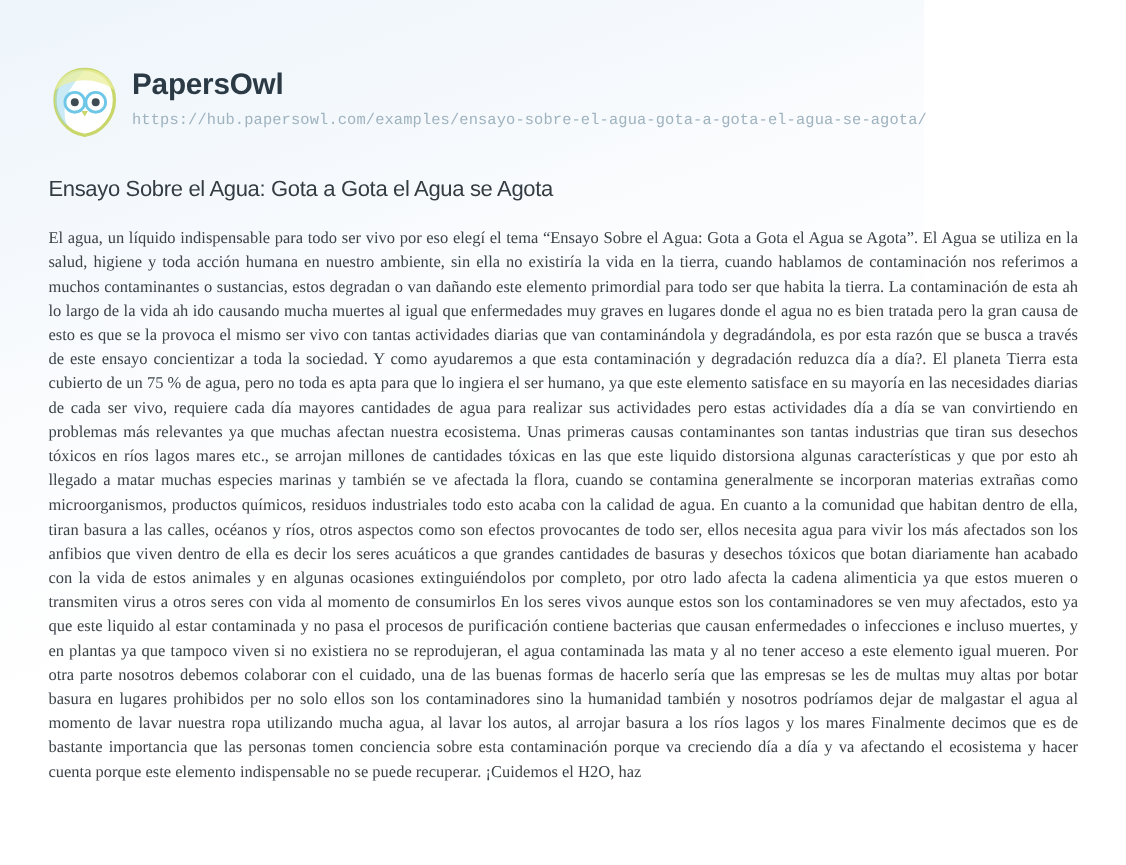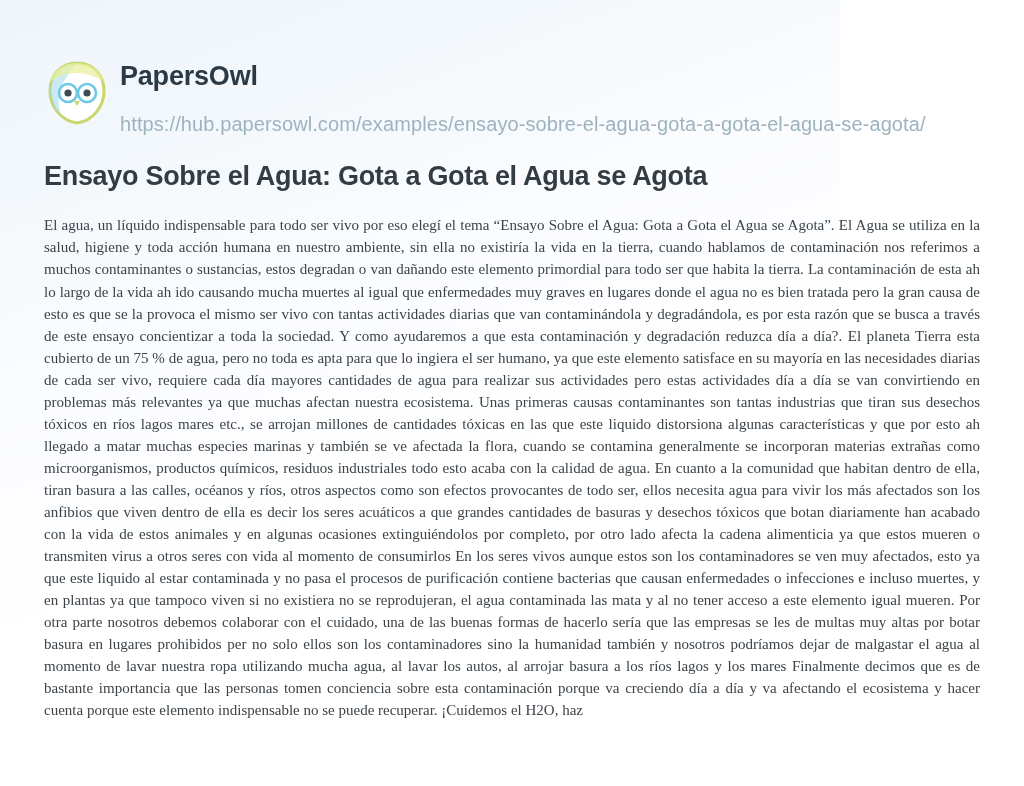--- a/index.html
+++ b/index.html
@@ -49,40 +49,40 @@
   .brand-name {
     font-family: "Liberation Sans", sans-serif;
     font-size: 27px;
     font-weight: bold;
     color: #2b3a44;
     letter-spacing: -0.2px;
     line-height: 1.1;
   }
 
   .brand-url {
-    font-family: Liberation Sans, sans-serif;
-    font-size: 20px;
+    font-family: Liberation Mono, monospace;
+    font-size: 14px;
     color: #9fb3bf;
-    margin-top: 21px;
+    margin-top: 10px;
     letter-spacing: 0.1px;
     white-space: nowrap;
   }
 
   
   .article {
     position: absolute;
     top: 160px;
     left: 44px;
     width: 936px;
   }
 
   .article-title {
     font-family: "Liberation Sans", sans-serif;
-    font-size: 27px;
-    font-weight: bold;
+    font-size: 20px;
+    font-weight: normal;
     color: #333c42;
     margin: 0 0 22px 0;
     letter-spacing: -0.3px;
     line-height: 1.2;
   }
 
   .article-body {
     font-family: "Liberation Serif", serif;
     font-size: 15px;
     line-height: 1.47;

